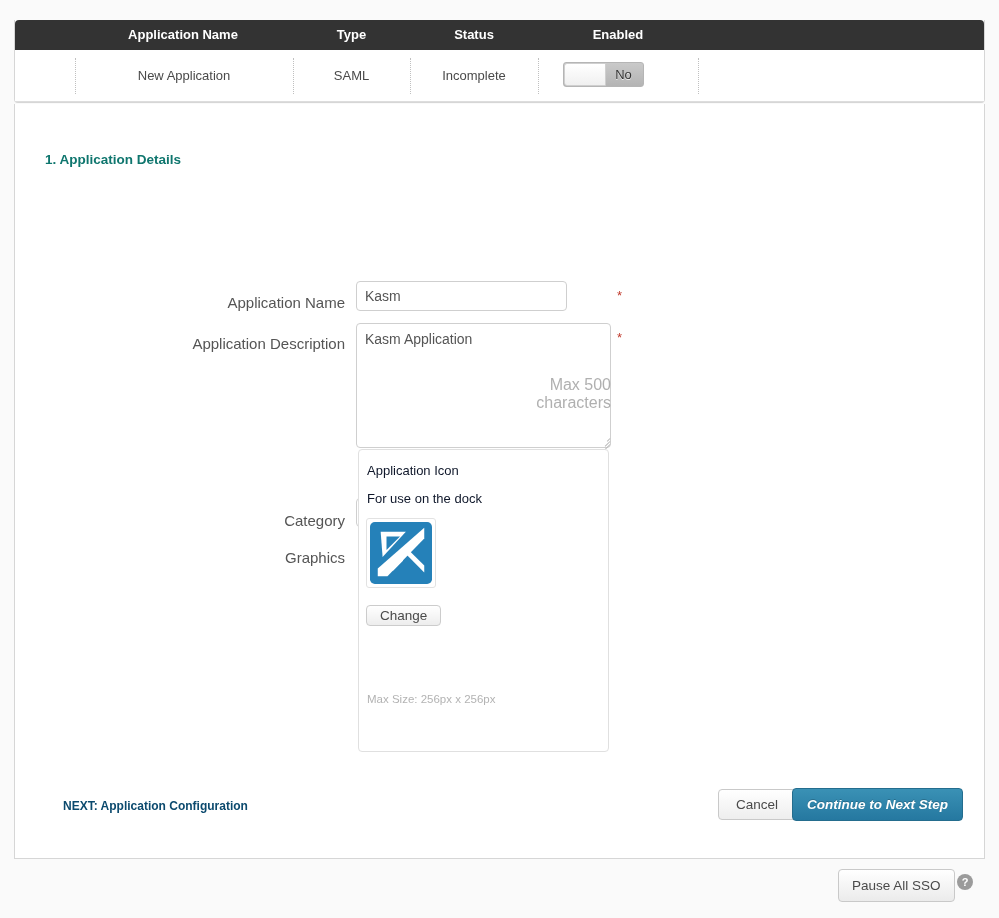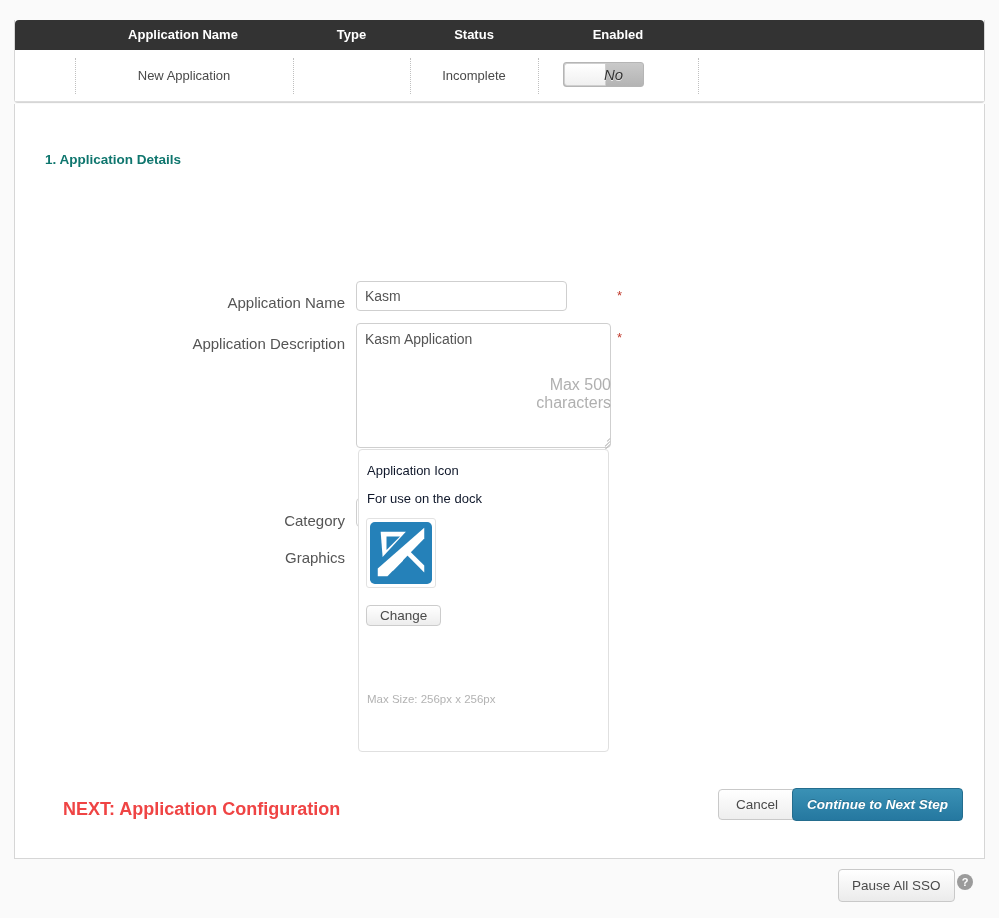--- a/index.html
+++ b/index.html
@@ -92,24 +92,24 @@
     width: 42px; height: 23px;
     background: linear-gradient(#ffffff, #f0f0f0);
     border: 1px solid #cfcfcf;
     border-radius: 3px 0 0 3px;
   }
   .toggle .lbl {
     position: absolute;
     right: 0; top: 0;
     width: 39px; height: 23px;
     line-height: 23px;
-    font-size: 15px;
+    text-align: center;
+    font-size: 13px;
     color: #333333;
     text-shadow: 0 1px 0 rgba(255,255,255,0.7);
-    font-style: italic;
   }
 
   
   .form-panel {
     position: absolute;
     left: 14px; top: 104px;
     width: 971px;
     height: 755px;
     background: #ffffff;
     border: 1px solid #d6d6d6;
@@ -241,23 +241,23 @@
     position: absolute;
     left: 8px; top: 243px;
     font-size: 11.5px;
     color: #b3b3b3;
   }
 
   
   .next-label {
     position: absolute;
     left: 48px; top: 695px;
-    font-size: 18px;
-    font-weight: bold;
-    color: #ef4444;
+    font-size: 12px;
+    font-weight: bold;
+    color: #0c4a6e;
   }
   .btn {
     position: absolute;
     font-family: "Liberation Sans", sans-serif;
     cursor: pointer;
     border-radius: 4px;
     font-size: 13.5px;
     white-space: nowrap;
   }
   .btn-default {
@@ -335,20 +335,21 @@
       <div class="th th-status">Status</div>
       <div class="th th-enabled">Enabled</div>
     </div>
     <div class="app-row">
       <div class="vdiv a"></div>
       <div class="vdiv b"></div>
       <div class="vdiv c"></div>
       <div class="vdiv d"></div>
       <div class="vdiv e"></div>
       <div class="td td-name">New Application</div>
+      <div class="td td-type">SAML</div>
       <div class="td td-status">Incomplete</div>
     </div>
   </div>
 
   <div class="toggle">
     <div class="knob"></div>
     <div class="lbl">No</div>
   </div>
 
   <div class="form-panel">

